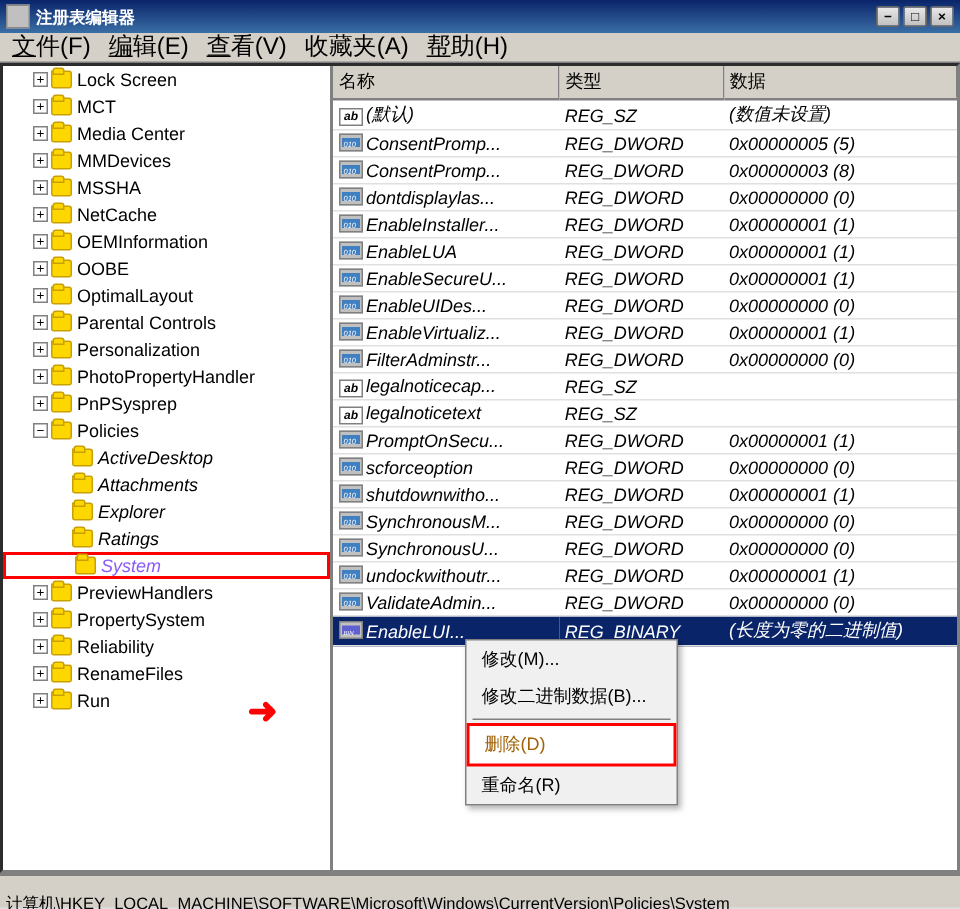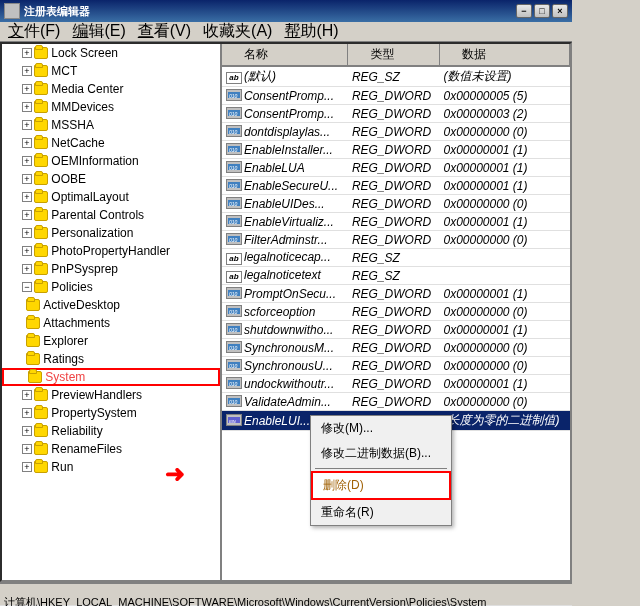--- a/index.html
+++ b/index.html
@@ -88,21 +88,21 @@
       display: flex;
       align-items: center;
       padding: 1px 0;
       padding-left: 4px;
       cursor: pointer;
       white-space: nowrap;
       height: 18px;
     }
     .tree-item.selected-red {
       background: white;
-      color: #ef4444;
+      color: #8b5cf6;
       border: 2px solid red;
     }
     .folder-icon {
       display: inline-block;
       width: 14px;
       height: 12px;
       background: #ffd700;
       border: 1px solid #c8a000;
       border-radius: 0 2px 2px 2px;
       position: relative;
@@ -112,21 +112,21 @@
       position: absolute;
       top: -3px;
       left: 0;
       width: 6px;
       height: 3px;
       background: #ffd700;
       border: 1px solid #c8a000;
       border-radius: 2px 2px 0 0;
     }
     .tree-indent-1 { padding-left: 20px; }
-    .tree-indent-2 { padding-left: 24px; }
+    .tree-indent-2 { padding-left: 46px; font-style: italic; }
     .expand-icon {
       width: 10px;
       height: 10px;
       border: 1px solid #808080;
       display: inline-flex;
       align-items: center;
       justify-content: center;
       font-size: 9px;
       margin-right: 2px;
       background: white;
@@ -143,21 +143,21 @@
     }
     .values-table {
       width: 100%;
       border-collapse: collapse;
       font-size: 12px;
     }
     .values-table th {
       background: #d4d0c8;
       border-right: 1px solid #808080;
       border-bottom: 2px solid #808080;
-      padding: 2px 22px;
+      padding: 2px 4px;
       text-align: left;
       font-weight: normal;
       position: sticky;
       top: 0;
       white-space: nowrap;
     }
     .values-table td {
       padding: 1px 4px;
       border-bottom: 1px solid #e0e0e0;
       white-space: nowrap;
@@ -233,21 +233,21 @@
       background: #d4d0c8;
     }
     .tree-panel::-webkit-scrollbar-thumb,
     .values-panel::-webkit-scrollbar-thumb {
       background: #a0a0a0;
       border: 1px solid #808080;
     }
 
     .wrapper {
       position: relative;
-      width: 572px;
+      width: 640px;
       height: 606px;
       overflow: hidden;
     }
   </style>
 </head>
 <body>
 
 <div class="wrapper">
 
   <div class="title-bar">
@@ -415,21 +415,21 @@
       <td>0x00000005 (5)</td>
     </tr>
             <tr>
       <td><span style="display:inline-flex;align-items:center;justify-content:center;width:16px;height:12px;background:#c0c0c0;border:1px solid #808080;font-size:7px;margin-right:2px;">
         <svg width="14" height="10">
                     <rect x="1" y="2" width="12" height="6" fill="#4080c0"></rect>
                     <text x="2" y="8" font-size="5" fill="white">010</text>
                   </svg>
       </span>ConsentPromp...</td>
       <td>REG_DWORD</td>
-      <td>0x00000003 (2)</td>
+      <td>0x00000003 (8)</td>
     </tr>
             <tr>
       <td><span style="display:inline-flex;align-items:center;justify-content:center;width:16px;height:12px;background:#c0c0c0;border:1px solid #808080;font-size:7px;margin-right:2px;">
         <svg width="14" height="10">
                     <rect x="1" y="2" width="12" height="6" fill="#4080c0"></rect>
                     <text x="2" y="8" font-size="5" fill="white">010</text>
                   </svg>
       </span>dontdisplaylas...</td>
       <td>REG_DWORD</td>
       <td>0x00000000 (0)</td>
@@ -590,20 +590,20 @@
   </div>
 
   <div class="status-bar">
     <span class="status-text">计算机\HKEY_LOCAL_MACHINE\SOFTWARE\Microsoft\Windows\CurrentVersion\Policies\System</span>
   </div>
 
   <div class="arrow-indicator" style="left: 165px; top: 460px;">
     ➜
   </div>
 
-  <div class="context-menu" style="left: 310px; top: 415px;">
+  <div class="context-menu" style="left: 310px; top: 426px;">
     <div class="context-menu-item">修改(M)...</div>
     <div class="context-menu-item">修改二进制数据(B)...</div>
     <div class="context-menu-separator"></div>
     <div class="context-menu-item highlighted" style="border:2px solid red; background:white; color:#a16207; font-weight:normal;">删除(D)</div>
     <div class="context-menu-item">重命名(R)</div>
   </div>
 </div>
 
 </body></html>

